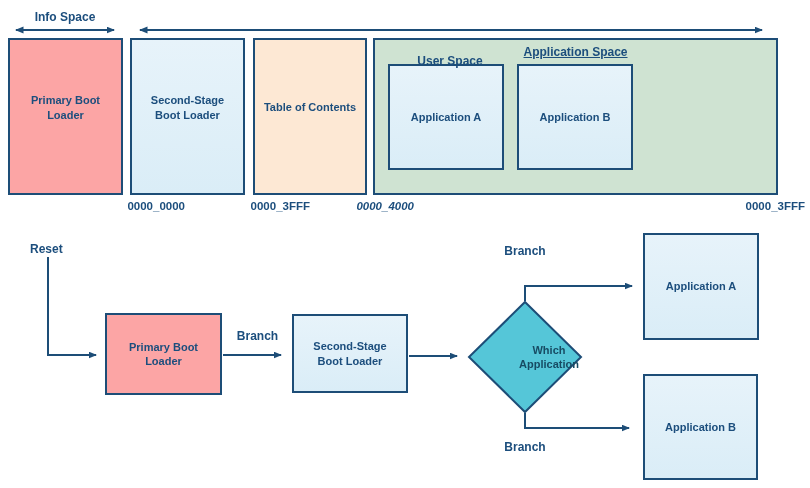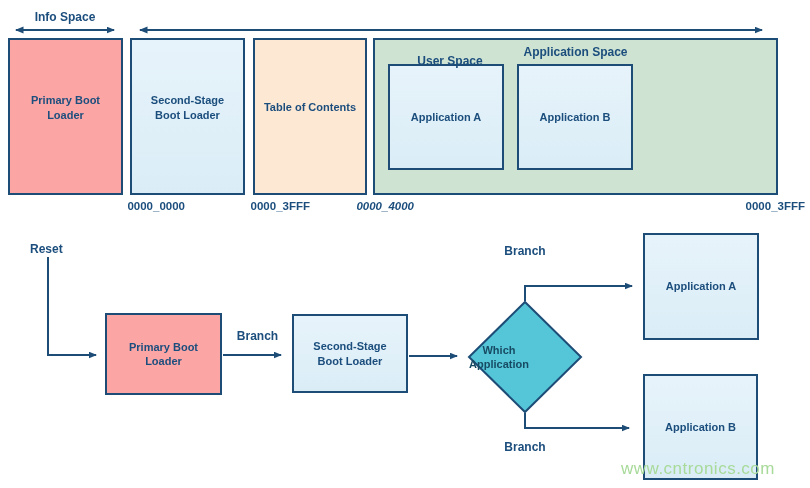--- a/index.html
+++ b/index.html
@@ -20,36 +20,36 @@
   .mem{padding-bottom:18px;}
   .pink{background:#fca5a5;}
   .blue{background:linear-gradient(180deg,#e7f3fa 0%,#daedf7 100%);}
   .peach{background:#fde8d4;}
   .appspace{
     position:absolute;z-index:2;box-sizing:border-box;border:2px solid #1d4d77;
     background:#cfe3d2;left:373px;top:38px;width:405px;height:157px;
   }
   .appspace-title{
     position:absolute;top:5px;left:0;width:100%;text-align:center;
-    font-weight:bold;font-size:12px;color:#1c4e7d;
+    font-weight:bold;font-size:12px;color:#1c4e7d;text-decoration:underline;
   }
   .inner{
     position:absolute;box-sizing:border-box;border:2px solid #1d4d77;
     background:linear-gradient(180deg,#e7f3fa 0%,#daedf7 100%);
     display:flex;align-items:center;justify-content:center;text-align:center;
     font-weight:bold;font-size:11px;line-height:1.3;white-space:pre-line;top:24px;
     width:116px;height:106px;color:#1c4e7d;
   }
   .dashed{border-style:dashed;}
   .addr{
     position:absolute;top:200px;z-index:3;font-weight:bold;font-size:11.5px;
     color:#1c4e7d;width:120px;text-align:right;
   }
   .diamond-text{
-    position:absolute;left:442px;top:302px;width:114px;height:110px;z-index:3;
+    position:absolute;left:492px;top:302px;width:114px;height:110px;z-index:3;
     display:flex;align-items:center;justify-content:center;text-align:center;
     font-weight:bold;font-size:11px;line-height:1.3;white-space:pre-line;color:#174b63;
   }
   .watermark{
     position:absolute;left:621px;top:459px;z-index:5;font-size:17px;
     color:#a8da9a;letter-spacing:0.5px;font-weight:400;
   }
 </style>
 </head>
 <body>
@@ -106,15 +106,14 @@
 
   <div class="diamond-text">Which
 Application</div>
 
   <div class="lbl" style="left:497px;top:245px;width:56px;">Branch</div>
   <div class="lbl" style="left:497px;top:441px;width:56px;">Branch</div>
 
   <div class="blk blue" style="left:643px;top:233px;width:116px;height:107px;">Application A</div>
   <div class="blk blue" style="left:643px;top:374px;width:115px;height:106px;">Application B</div>
 
-  <div class="watermark">www.cntronics.com</div>
 
 </div>
 
 </body></html>

